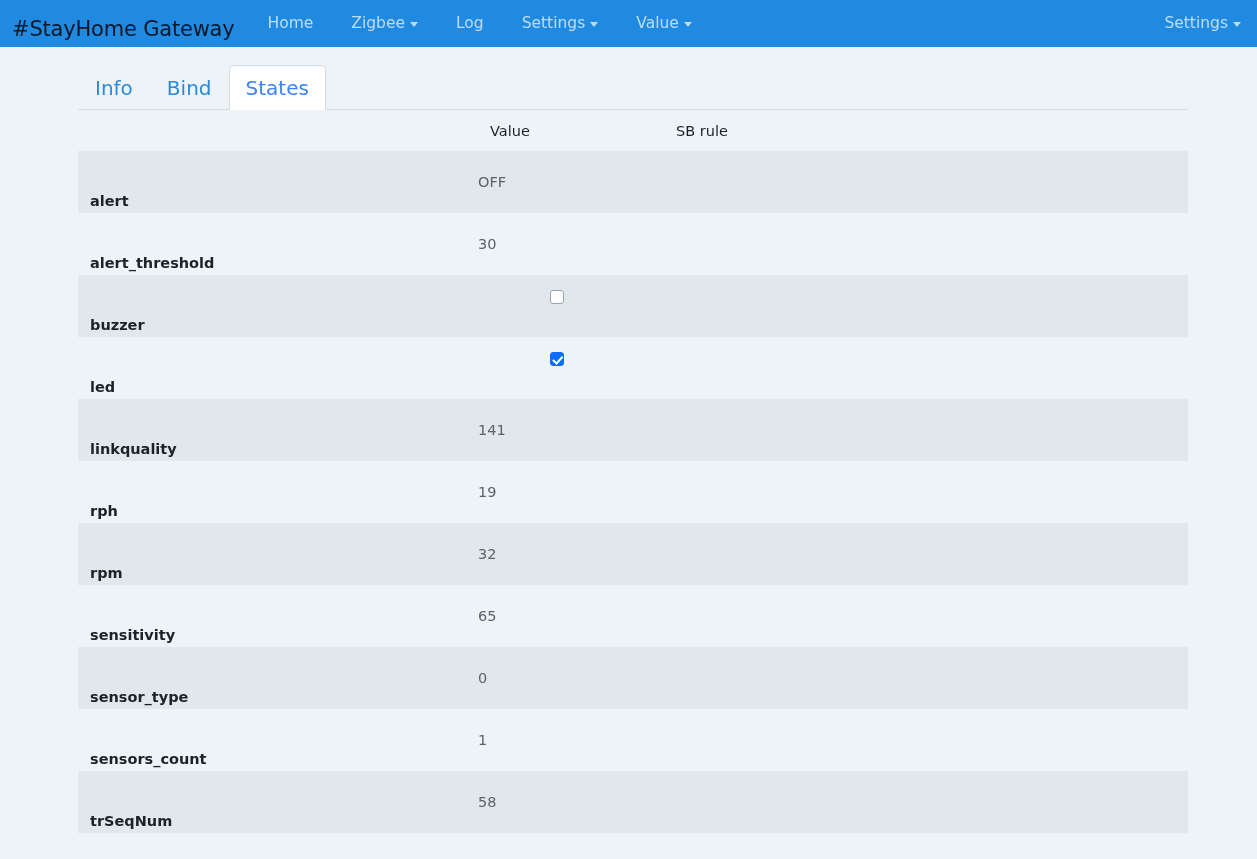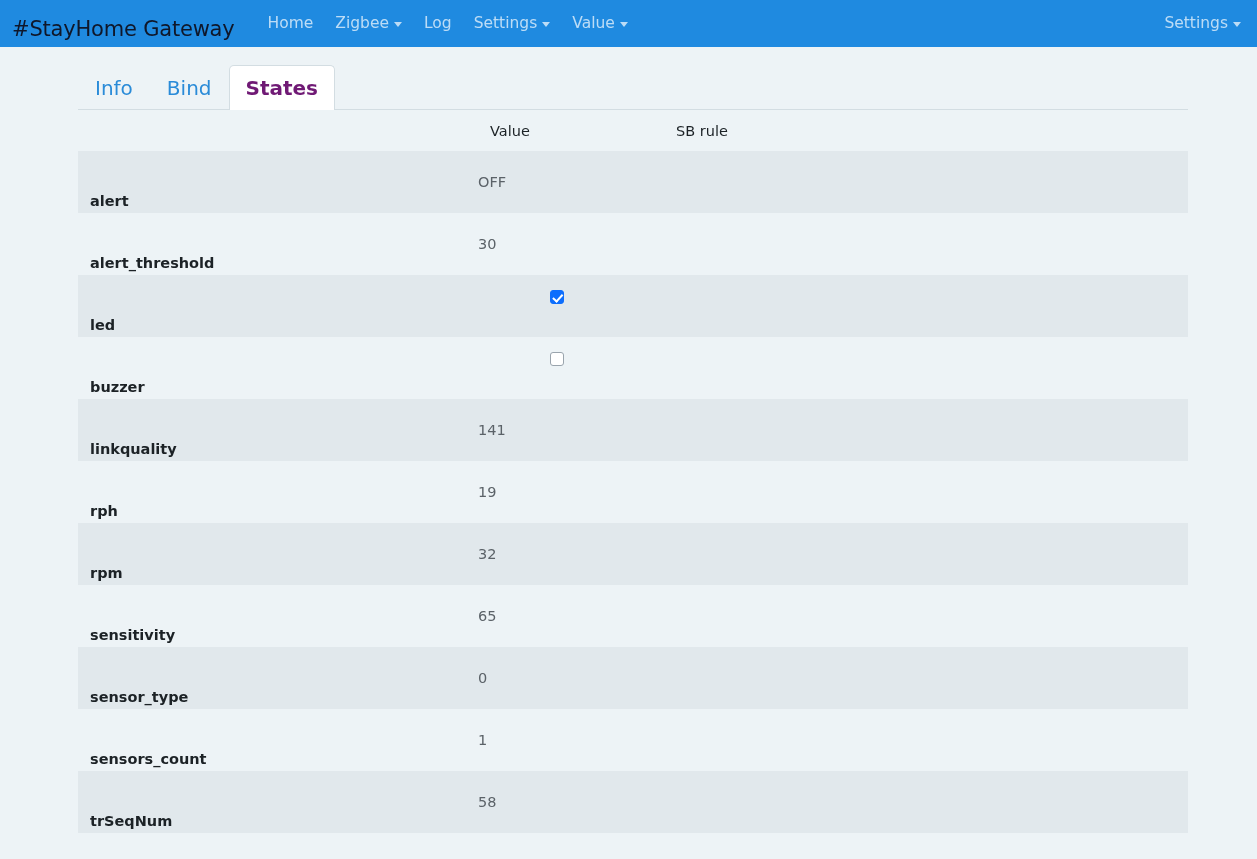--- a/index.html
+++ b/index.html
@@ -30,21 +30,21 @@
     font-weight: 400;
     letter-spacing: -0.2px;
     margin-right: 22px;
     line-height: 1;
     cursor: pointer;
     margin-top: 12px;
   }
   .nav-links {
     display: flex;
     align-items: center;
-    gap: 0px;
+    gap: 16px;
   }
   .nav-item {
     color: rgba(255,255,255,0.70);
     font-size: 15.5px;
     padding: 0 11px;
     line-height: 1;
     cursor: pointer;
     display: inline-flex;
     align-items: center;
     gap: 5px;
@@ -89,24 +89,23 @@
     cursor: pointer;
     border: 1px solid transparent;
     border-bottom: none;
     border-radius: 5px 5px 0 0;
     position: relative;
     bottom: -1px;
     background: transparent;
   }
   .tab.active {
     background: #ffffff;
-    color: #701a75;
+    color: #3b82f6;
     border-color: #d3dde2 #d3dde2 #ffffff;
     cursor: default;
-    font-weight: bold;
   }
 
   
   .states-table {
     width: 1110px;
     border-collapse: collapse;
     table-layout: fixed;
   }
   .states-table th {
     text-align: left;
@@ -261,33 +260,33 @@
           <td class="cell-name">
             <span class="lbl">alert_threshold</span>
           </td>
           <td class="cell-value">
             <span class="val">30</span>
           </td>
           <td class="cell-rule"><span></span></td>
         </tr>
         <tr>
           <td class="cell-name">
+            <span class="lbl">buzzer</span>
+          </td>
+          <td class="cell-value">
+            <span class="cb-wrap"><input type="checkbox" class="cb" style=""></span>
+          </td>
+          <td class="cell-rule"><span></span></td>
+        </tr>
+        <tr>
+          <td class="cell-name">
             <span class="lbl">led</span>
           </td>
           <td class="cell-value">
             <span class="cb-wrap"><input type="checkbox" class="cb" checked="" style=""></span>
-          </td>
-          <td class="cell-rule"><span></span></td>
-        </tr>
-        <tr>
-          <td class="cell-name">
-            <span class="lbl">buzzer</span>
-          </td>
-          <td class="cell-value">
-            <span class="cb-wrap"><input type="checkbox" class="cb" style=""></span>
           </td>
           <td class="cell-rule"><span></span></td>
         </tr>
         <tr>
           <td class="cell-name">
             <span class="lbl">linkquality</span>
           </td>
           <td class="cell-value">
             <span class="val">141</span>
           </td>

